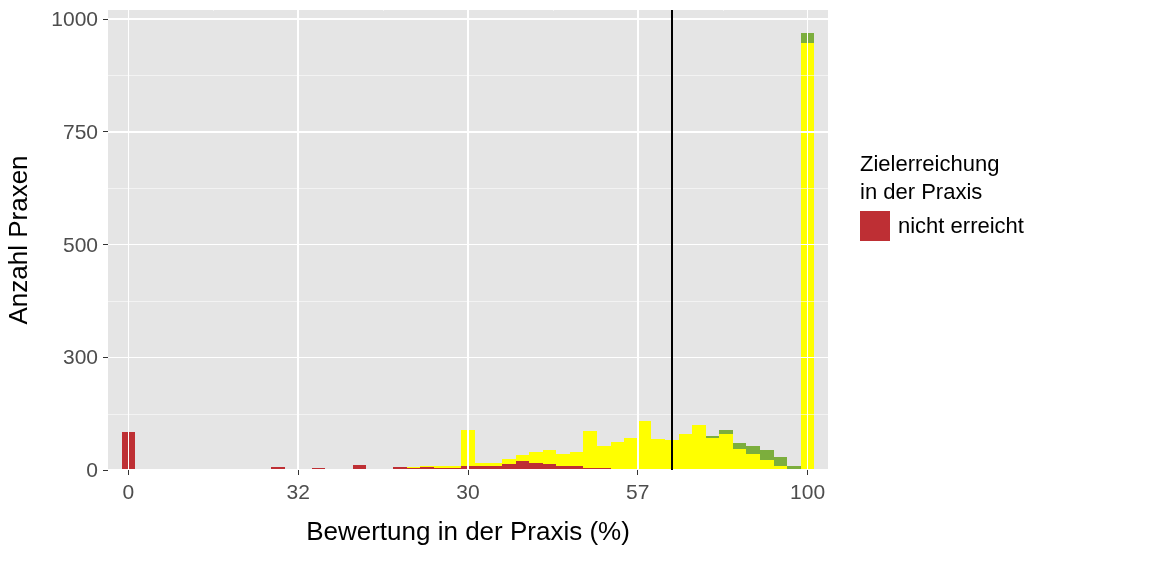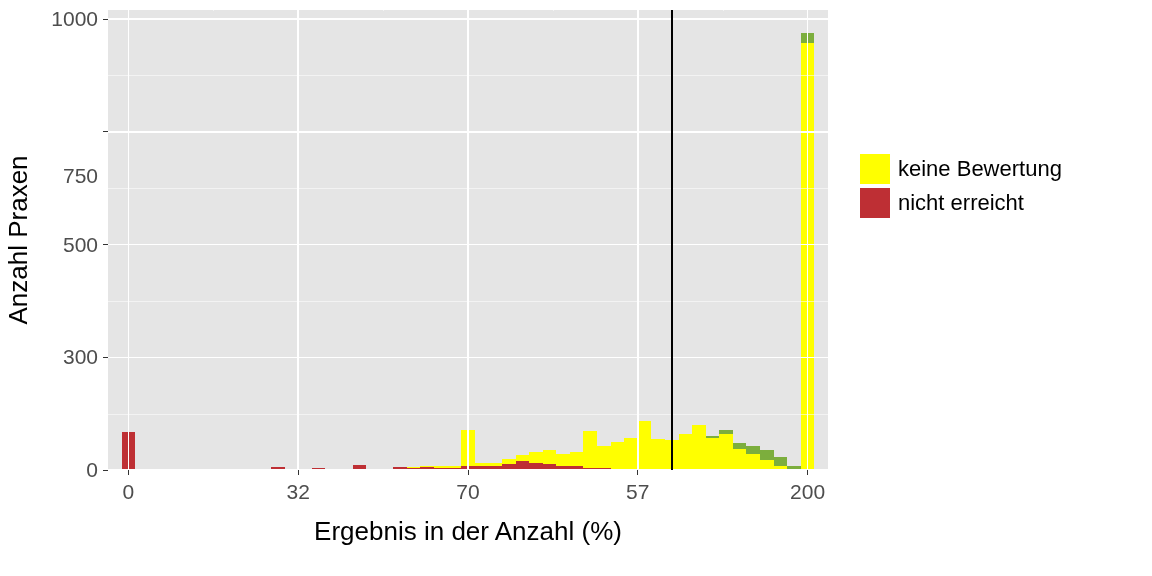--- a/index.html
+++ b/index.html
@@ -197,49 +197,46 @@
       <div class="gridline-h minor" style="top: 290.882px;"></div>
       <div class="gridline-h minor" style="top: 178.137px;"></div>
       <div class="gridline-h minor" style="top: 65.3922px;"></div>
       <div class="gridline-v minor" style="left: 105.283px;"></div>
       <div class="gridline-v minor" style="left: 275.094px;"></div>
       <div class="gridline-v minor" style="left: 444.906px;"></div>
       <div class="gridline-v minor" style="left: 614.717px;"></div>
       <div class="vline" style="left: 562.774px;"></div>
     </div>
 
-  <div class="axis-title-x">Ergebnis in der Anzahl (%)</div>
+  <div class="axis-title-x">Bewertung in der Praxis (%)</div>
   <div class="axis-title-y">Anzahl Praxen</div>
 
   <div class="legend">
+    <div class="legend-title">Zielerreichung<br>in der Praxis</div>
     <div class="legend-items">
-        <div class="legend-item">
-          <div class="legend-key" style="background: rgb(255, 255, 0);"></div>
-          <span>keine Bewertung</span>
-        </div>
         <div class="legend-item">
           <div class="legend-key" style="background: rgb(190, 47, 52);"></div>
           <span>nicht erreicht</span>
         </div>
       </div>
   </div>
 
 <div class="tick-x" style="left: 127.877px; top: 470px;"></div>
     <div class="tick-label-x" style="left: 128.377px;">0</div>
     <div class="tick-x" style="left: 297.689px; top: 470px;"></div>
     <div class="tick-label-x" style="left: 298.189px;">32</div>
     <div class="tick-x" style="left: 467.5px; top: 470px;"></div>
-    <div class="tick-label-x" style="left: 468px;">70</div>
+    <div class="tick-label-x" style="left: 468px;">30</div>
     <div class="tick-x" style="left: 637.311px; top: 470px;"></div>
     <div class="tick-label-x" style="left: 637.811px;">57</div>
     <div class="tick-x" style="left: 807.123px; top: 470px;"></div>
-    <div class="tick-label-x" style="left: 807.623px;">200</div>
+    <div class="tick-label-x" style="left: 807.623px;">100</div>
     <div class="tick-y" style="left: 103px; top: 469.5px;"></div>
     <div class="tick-label-y" style="right: 1054px; top: 470px;">0</div>
     <div class="tick-y" style="left: 103px; top: 356.755px;"></div>
     <div class="tick-label-y" style="right: 1054px; top: 357.255px;">300</div>
     <div class="tick-y" style="left: 103px; top: 244.01px;"></div>
     <div class="tick-label-y" style="right: 1054px; top: 244.51px;">500</div>
     <div class="tick-y" style="left: 103px; top: 131.265px;"></div>
-    <div class="tick-label-y" style="right: 1054px; top: 131.765px; margin-top: 44px;">750</div>
+    <div class="tick-label-y" style="right: 1054px; top: 131.765px;">750</div>
     <div class="tick-y" style="left: 103px; top: 18.5196px;"></div>
     <div class="tick-label-y" style="right: 1054px; top: 19.0196px;">1000</div>
   </div>
 
 </body></html>

